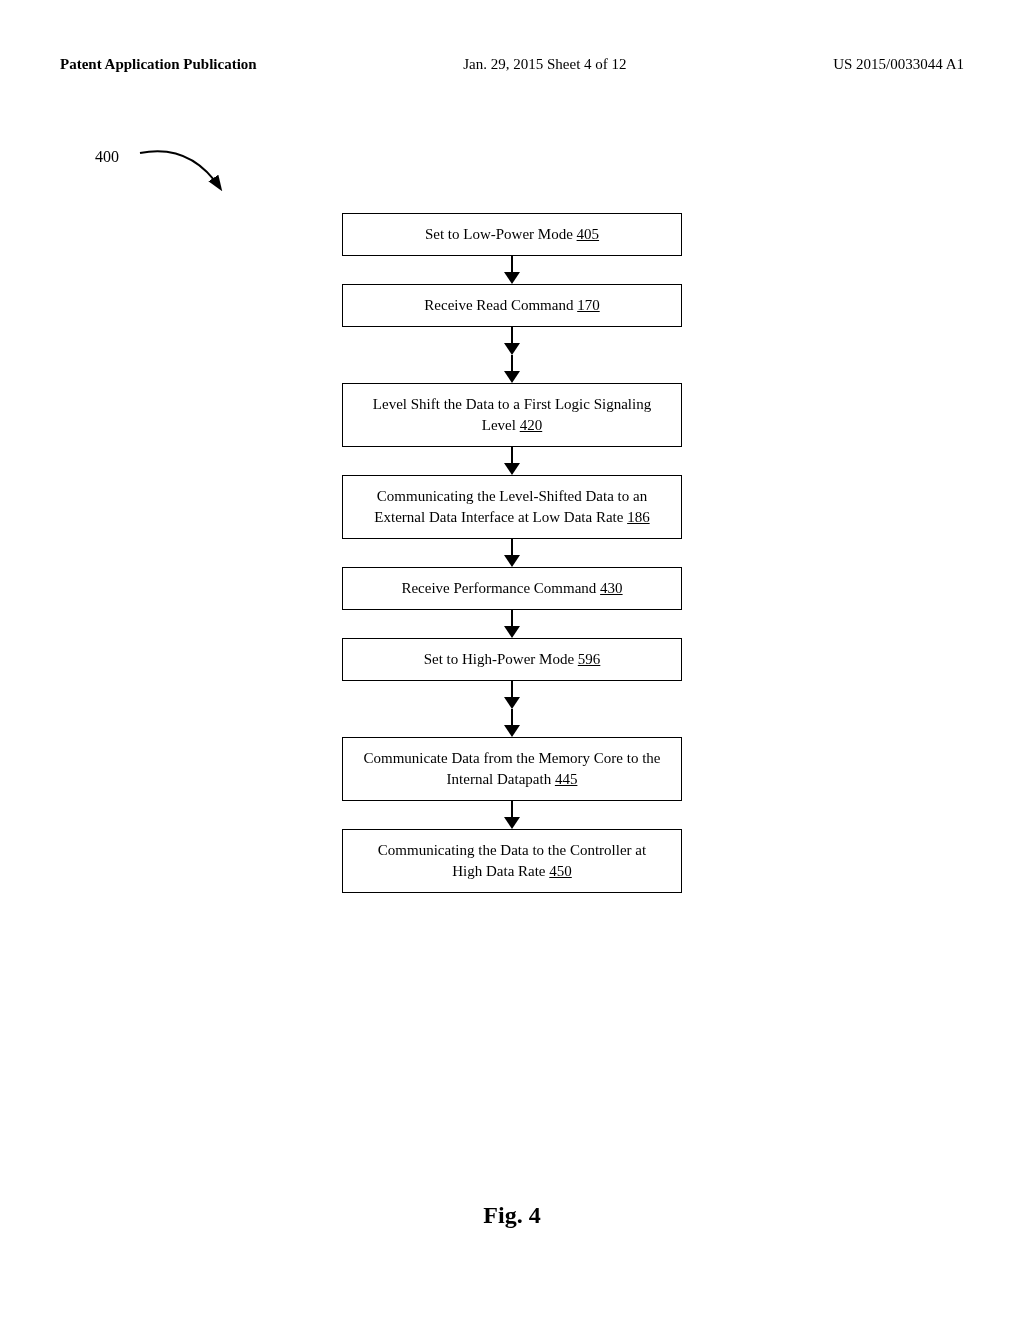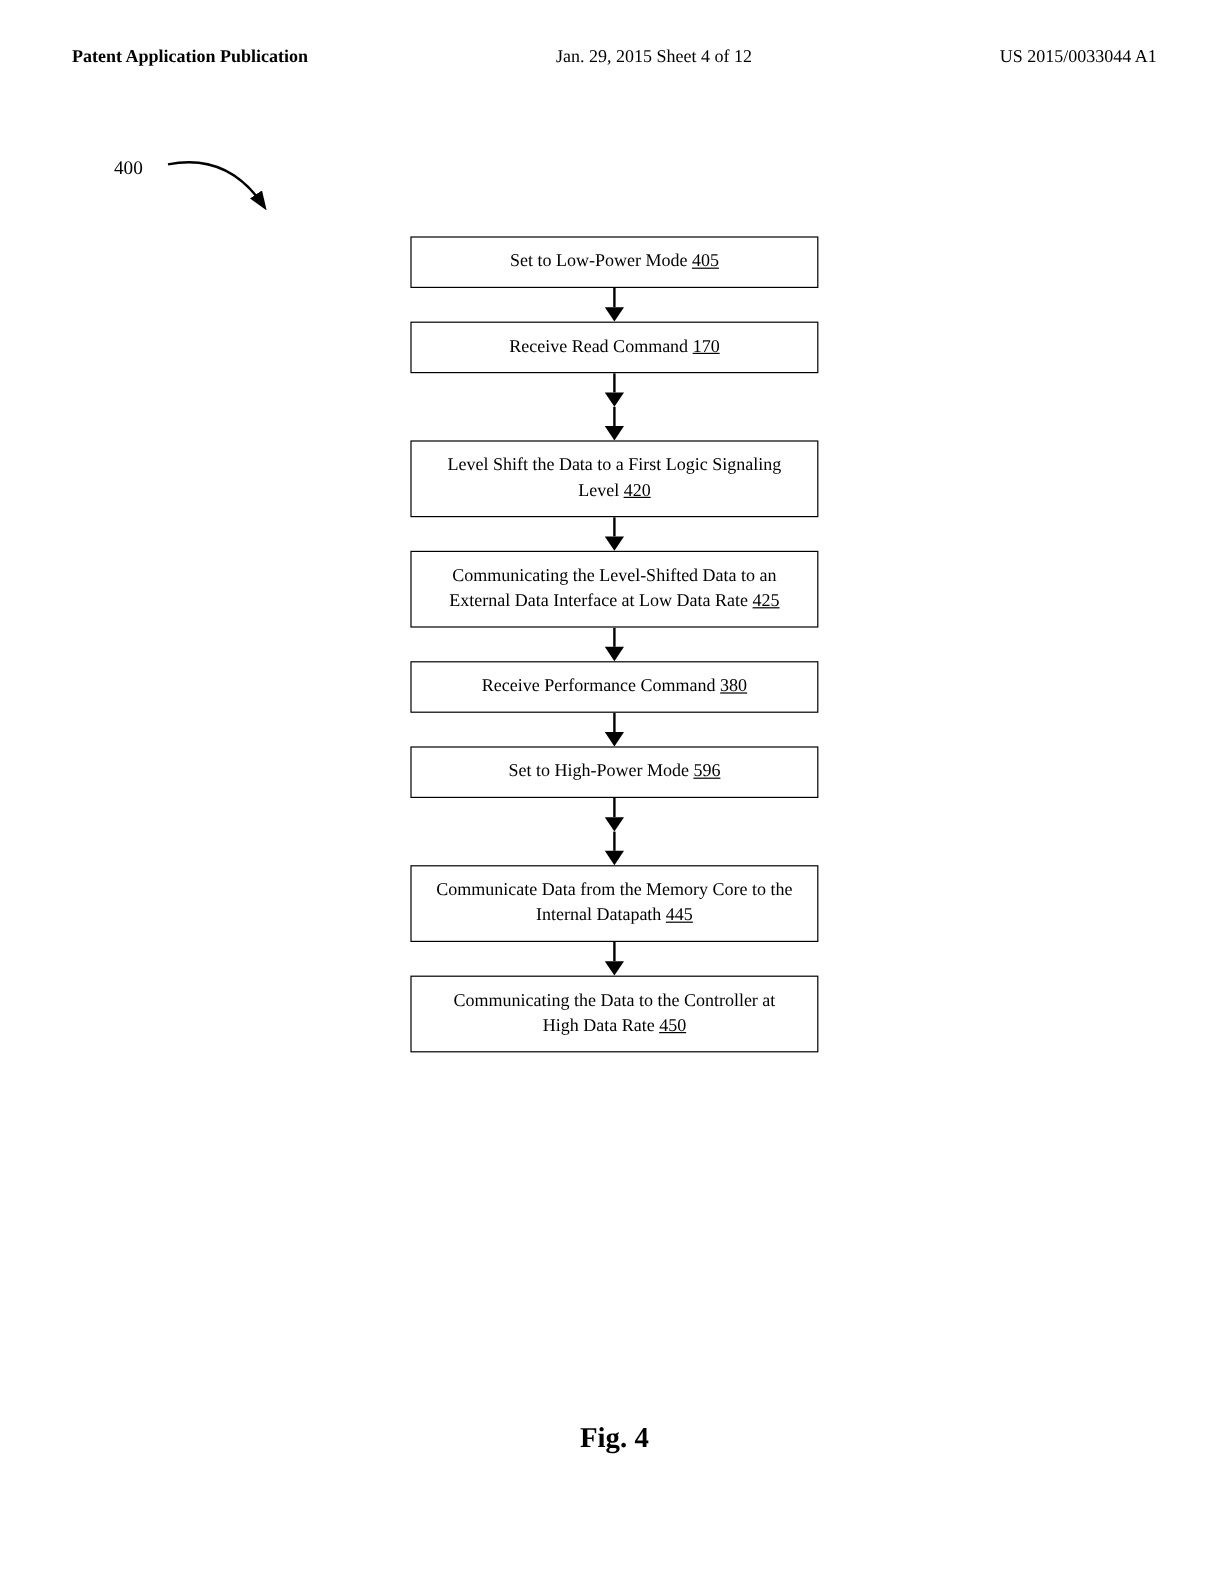--- a/index.html
+++ b/index.html
@@ -9,21 +9,21 @@
       background: #fff;
       font-family: Times New Roman, serif;
       position: relative;
       overflow: hidden;
     }
 
     .header {
       display: flex;
       justify-content: space-between;
       align-items: baseline;
-      padding: 40px 60px 0 60px;
+      padding: 56px 60px 0 60px;
       border-bottom: none;
     }
 
     .header-left {
       font-size: 15px;
       font-weight: bold;
     }
 
     .header-center {
       font-size: 15px;
@@ -145,29 +145,29 @@
 
     <div class="flow-box">
       <span>Level Shift the Data to a First Logic Signaling<br>Level <span class="underline">420</span></span>
     </div>
     <div class="arrow-connector">
       <div class="arrow-line"></div>
       <div class="arrow-down"></div>
     </div>
 
     <div class="flow-box">
-      <span>Communicating the Level-Shifted Data to an<br>External Data Interface at Low Data Rate <span class="underline">425</span></span>
-    </div>
-    <div class="arrow-connector">
-      <div class="arrow-line"></div>
-      <div class="arrow-down"></div>
-    </div>
-
-    <div class="flow-box">
-      <span>Receive Performance Command <span class="underline">380</span></span>
+      <span>Communicating the Level-Shifted Data to an<br>External Data Interface at Low Data Rate <span class="underline">186</span></span>
+    </div>
+    <div class="arrow-connector">
+      <div class="arrow-line"></div>
+      <div class="arrow-down"></div>
+    </div>
+
+    <div class="flow-box">
+      <span>Receive Performance Command <span class="underline">430</span></span>
     </div>
     <div class="arrow-connector">
       <div class="arrow-line"></div>
       <div class="arrow-down"></div>
     </div>
 
     <div class="flow-box">
       <span>Set to High-Power Mode <span class="underline">596</span></span>
     </div>
     <div class="arrow-connector">

